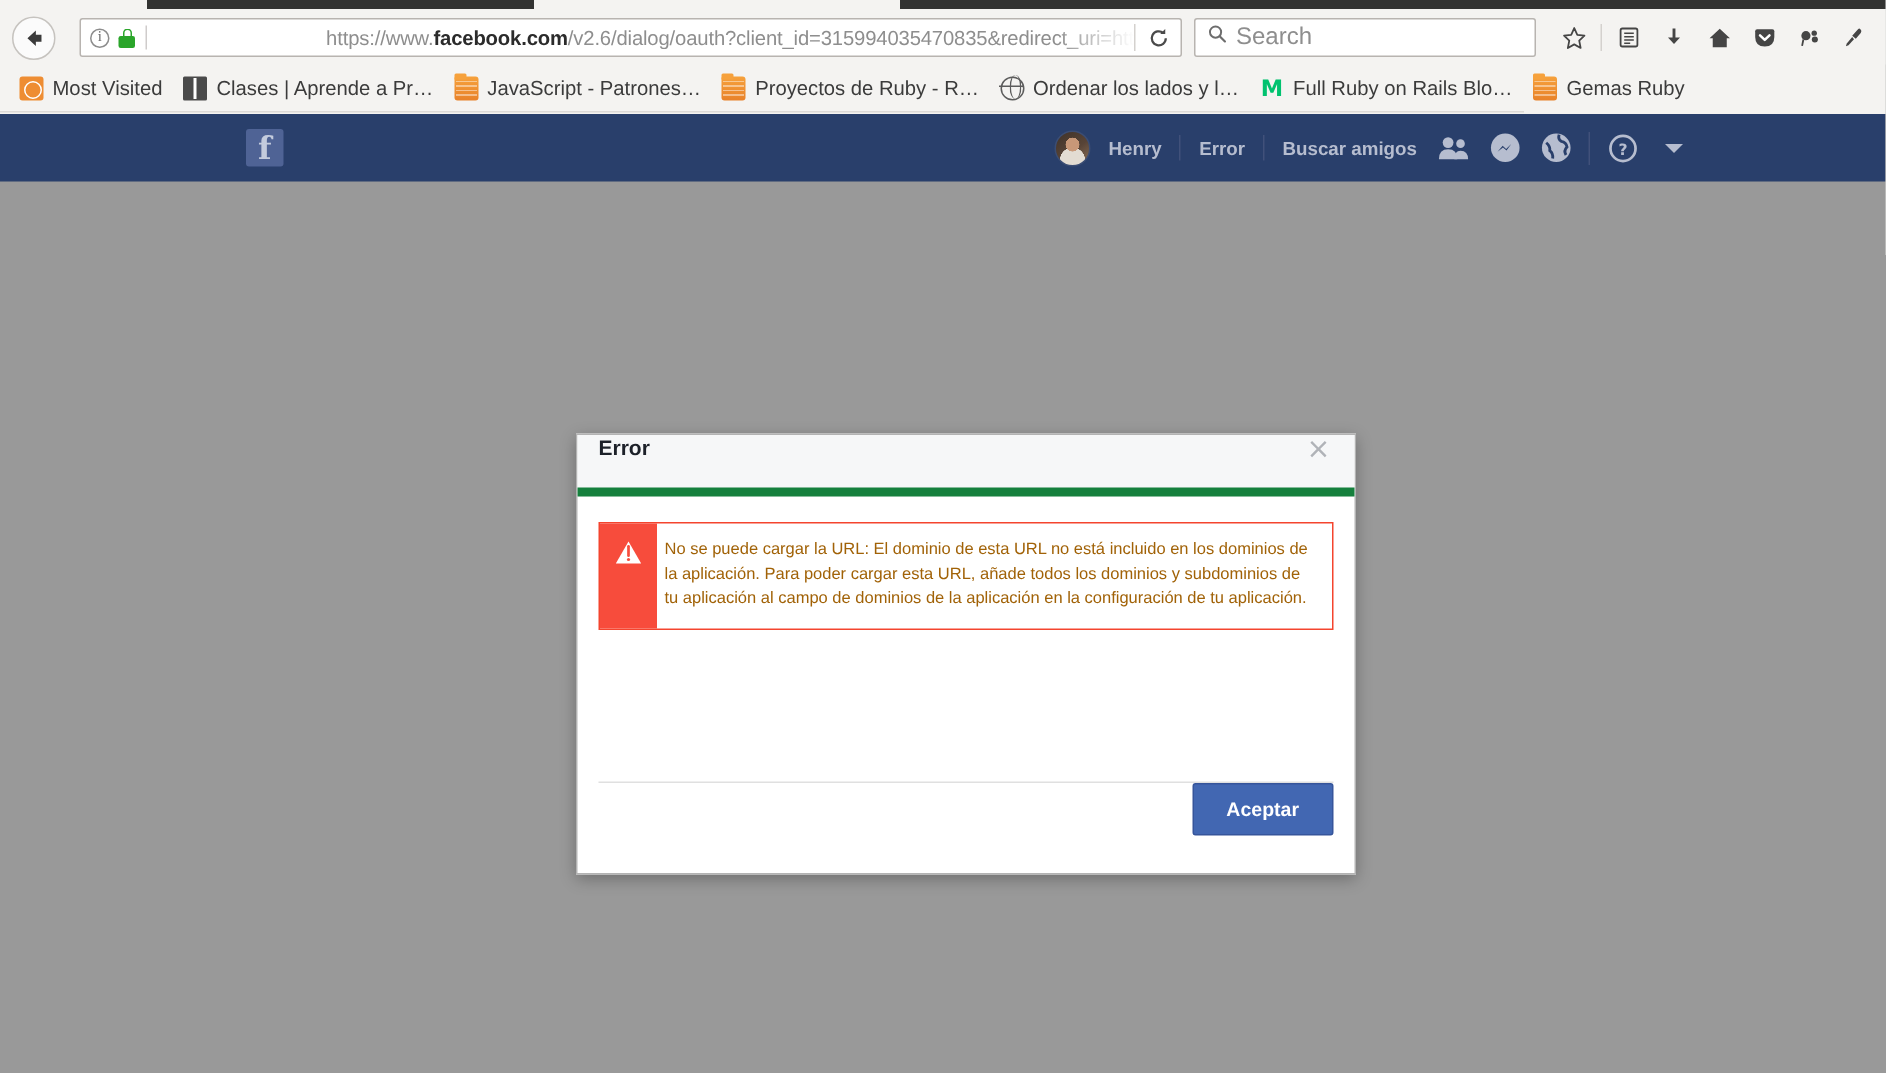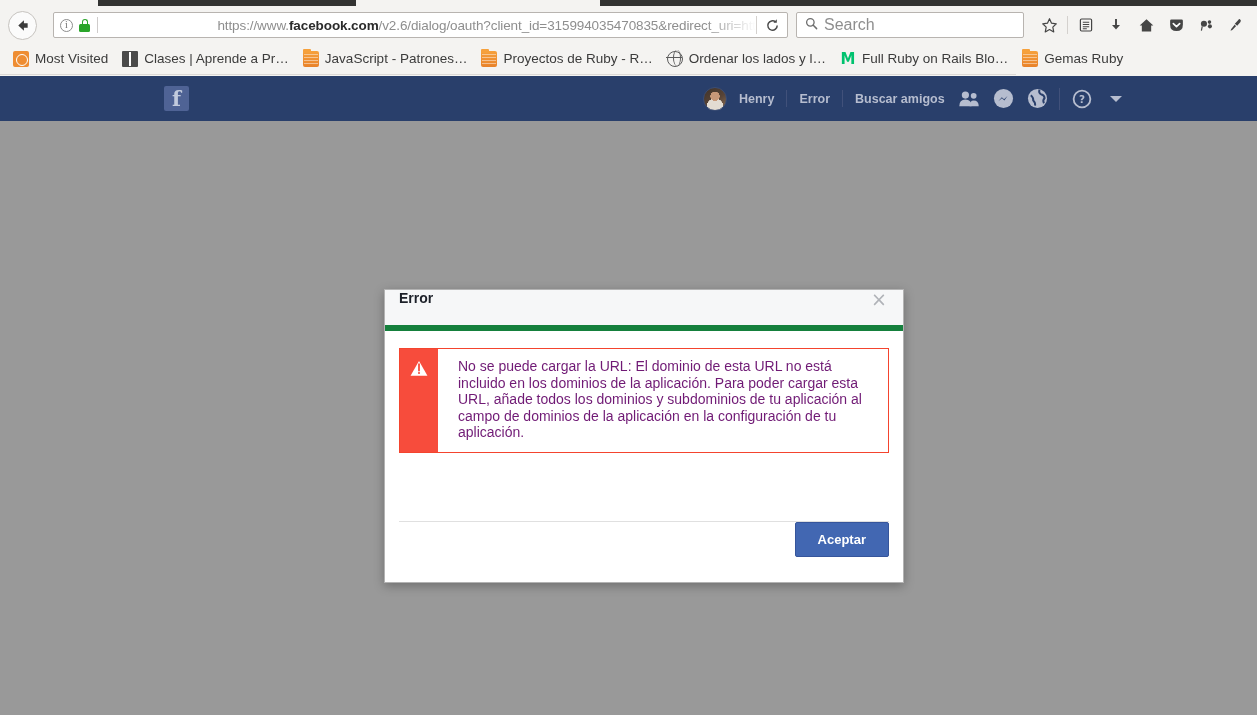--- a/index.html
+++ b/index.html
@@ -220,22 +220,22 @@
 
   #error-box {
     display: flex; border: 1px solid #f4442e; background: #ffffff;
   }
   #error-icon-strip {
     width: 38px; background: #f74c3c; flex: 0 0 auto;
     display: flex; align-items: flex-start; justify-content: center;
     padding-top: 11px;
   }
   #error-message {
-    padding: 9px 12px 11px 20px;
-    font-size: 14px; line-height: 16.5px; color: #701a75;
+    padding: 9px 12px 11px 5px;
+    font-size: 11px; line-height: 16.5px; color: #a16207;
   }
   #dialog-footer-divider {
     margin: 0 14px; height: 1px; background: #e0e0e0;
   }
   #dialog-footer {
     height: 60px; display: flex; align-items: flex-start; justify-content: flex-end;
     padding-right: 14px;
   }
   #accept-button {
     background: #4267b2; color: #ffffff; border: 1px solid #36559b;

